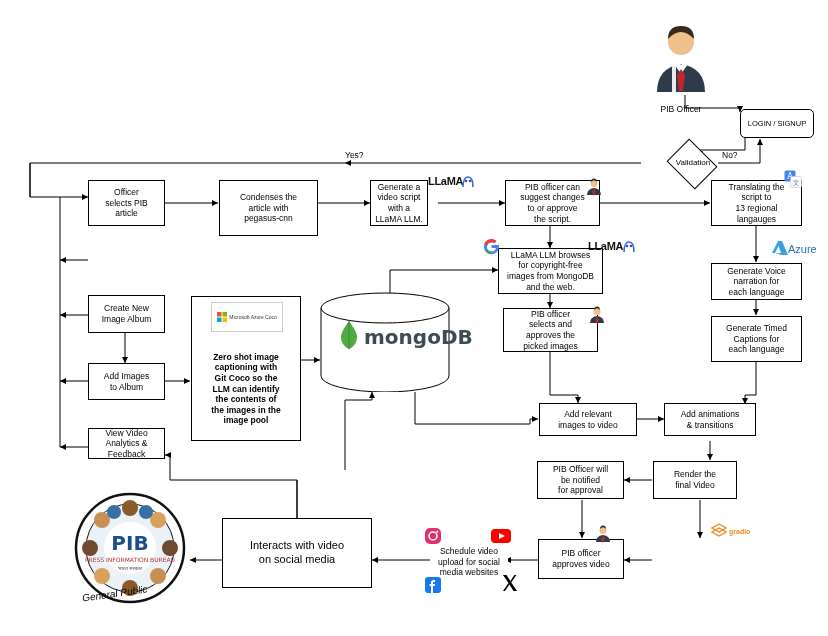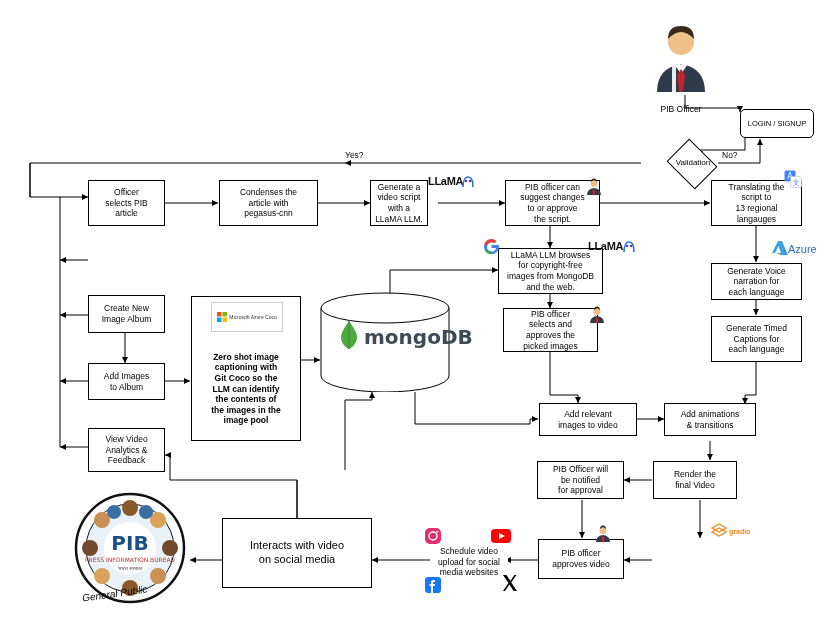--- a/index.html
+++ b/index.html
@@ -222,21 +222,21 @@
 
   <div class="diamond" style="left:672px; top:148px; width:40px; height:32px;"></div>
   <div class="diamond-text" style="left:665px; top:158px; width:56px;">Validation</div>
   <div class="label" style="left:345px; top:150px;text-align:right;">Yes?</div>
   <div class="label" style="left:722px; top:150px;">No?</div>
 
   <div class="node" style="left:88px; top:180px; width:77px; height:46px; white-space:pre-line;">Officer
 selects PIB
 article</div>
 
-  <div class="node" style="left:219px; top:180px; width:99px; height:46px; white-space:pre-line;">Condenses the
+  <div class="node" style="left:219px; top:180px; width:99px; height:56px; white-space:pre-line;">Condenses the
 article with
 pegasus-cnn</div>
 
   <div class="node" style="left:370px; top:180px; width:58px; height:46px; white-space:pre-line;">Generate a
 video script
 with a
 LLaMA LLM.</div>
 
   <div class="node" style="left:505px; top:180px; width:95px; height:46px; white-space:pre-line;">PIB officer can
 suggest changes
@@ -275,21 +275,21 @@
     </svg>
   </div>
 
 
   <div class="node" style="left:88px; top:295px; width:77px; height:38px; white-space:pre-line;">Create New
 Image Album</div>
 
   <div class="node" style="left:88px; top:363px; width:77px; height:37px; white-space:pre-line;">Add Images
 to Album</div>
 
-  <div class="node" style="left:88px; top:428px; width:77px; height:44px; white-space:pre-line;">View Video
+  <div class="node" style="left:88px; top:428px; width:77px; height:31px; white-space:pre-line;">View Video
 Analytics &amp;
 Feedback</div>
 
   <div class="node bold" style="left:191px; top:296px; width:110px; height:145px; white-space:pre-line; align-items:flex-end; padding-bottom:14px;">Zero shot image
 captioning with
 Git Coco so the
 LLM can identify
 the contents of
 the images in the
 image pool</div>

